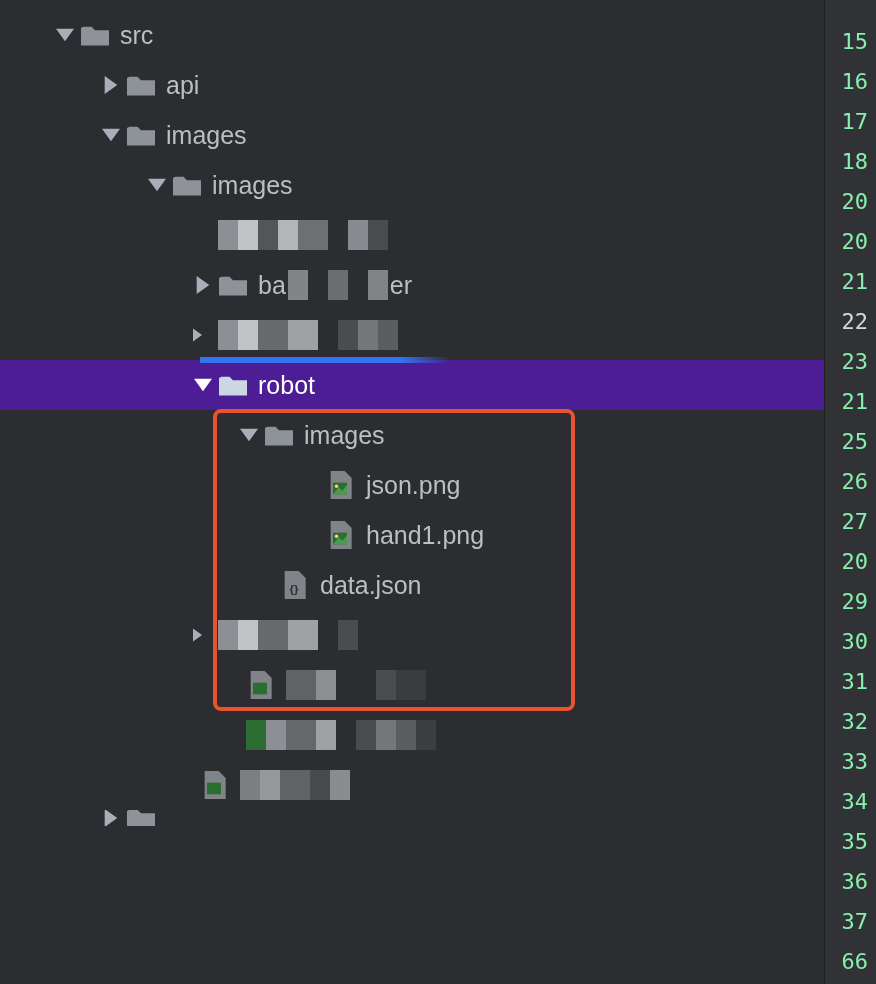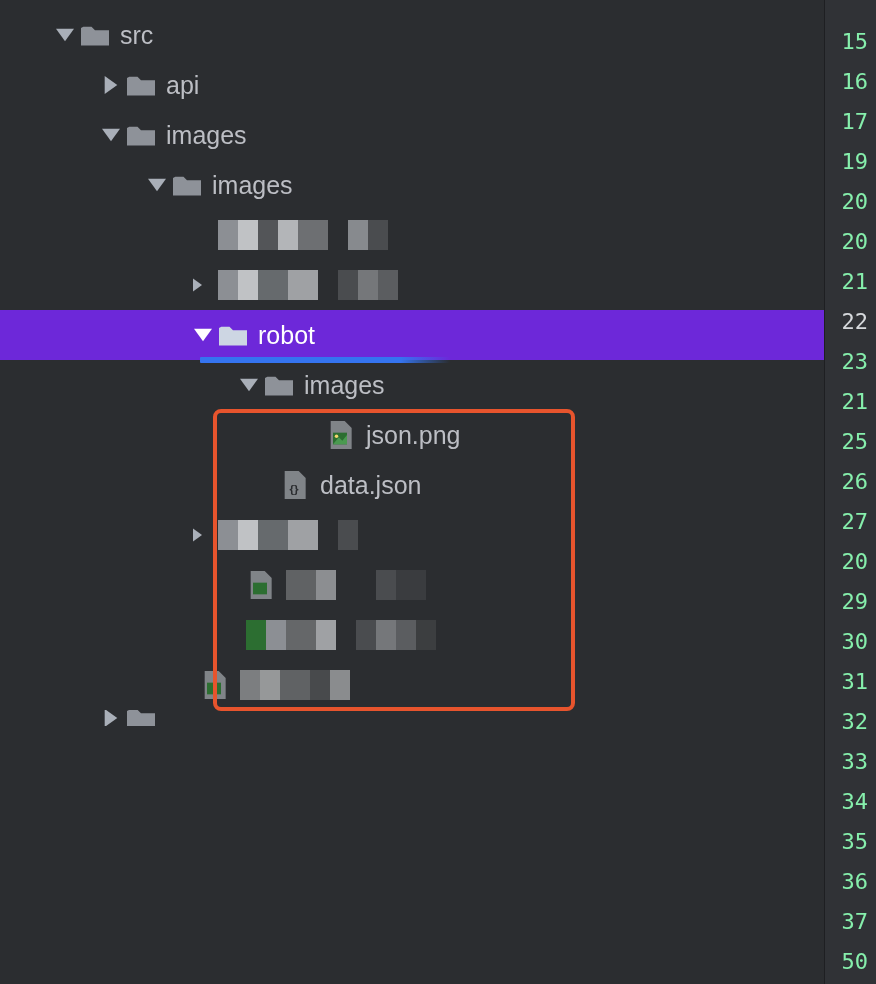--- a/index.html
+++ b/index.html
@@ -38,21 +38,21 @@
     }
     .line-number.active { color: #d6d9dc; }
 
     .tree-row {
       display: flex;
       align-items: center;
       height: 50px;
       white-space: nowrap;
     }
     .tree-row.selected {
-      background: #6d28d9;
+      background: #4c1d95;
       color: #ffffff;
     }
     .tree-row .indent { display: inline-block; }
     .ind1 { width: 50px; }
     .ind2 { width: 96px; }
     .ind3 { width: 142px; }
     .ind4 { width: 188px; }
     .ind5 { width: 234px; }
     .ind6 { width: 280px; }
     .ind7 { width: 326px; }
@@ -204,20 +204,42 @@
       <span class="px" style="background:#c0c2c5;"></span>
       <span class="px" style="background:#535558;"></span>
       <span class="px" style="background:#b3b5b8;"></span>
       <span class="px" style="background:#6d6f72;width:30px;"></span>
       <span class="px" style="background:transparent;"></span>
       <span class="px" style="background:#878a8e;"></span>
       <span class="px" style="background:#4a4c4f;"></span>
     </span>
   </div>
 
+  <div class="tree-row">
+    <span class="indent ind4"></span>
+    <span class="arrow">
+      <svg width="14" height="18" viewBox="0 0 7 10">
+          <path d="M0 0 L7 5 L0 10 Z"></path>
+        </svg>
+    </span>
+    <span class="folder-icon">
+      <svg width="28" height="22" viewBox="0 0 24 18">
+          <path d="M0 3 L0 18 L24 18 L24 5 L12 5 L9 2 L2 2 Z"></path>
+        </svg>
+    </span>
+    <span class="label">ba</span>
+    <span class="pixel-strip" style="margin:0 2px;">
+      <span class="px" style="background:#828486;"></span>
+      <span class="px" style="background:transparent;"></span>
+      <span class="px" style="background:#6b6d70;"></span>
+      <span class="px" style="background:transparent;"></span>
+      <span class="px" style="background:#818386;"></span>
+    </span>
+    <span class="label">er</span>
+  </div>
 
   <div class="blur-row">
     <span class="indent ind4"></span>
     <span class="arrow" style="width:18px;">
         <svg width="9" height="18" viewBox="0 0 7 10" style="fill:#a9afb8;">
           <path d="M0 0 L7 5 L0 10 Z"></path>
         </svg>
       </span>
     <span style="width:12px;"></span>
     <span class="pixel-strip">
@@ -272,20 +294,32 @@
         <path d="M2 0 L14 0 L20 6 L20 24 L2 24 Z" fill="#808488"></path>
         <rect x="4" y="10" width="12" height="10" fill="#2c6e31"></rect>
         <circle cx="7" cy="13" r="1.5" fill="#f5d76e"></circle>
         <path d="M4 20 L9 14 L12 17 L16 12 L16 20 Z" fill="#4a9a50"></path>
       </svg>
     </span>
     <span class="label">json.png</span>
   </div>
 
 
+  <div class="tree-row">
+    <span class="indent ind7"></span>
+    <span class="small-file-icon">
+      <svg width="24" height="28" viewBox="0 0 20 24">
+        <path d="M2 0 L14 0 L20 6 L20 24 L2 24 Z" fill="#808488"></path>
+        <rect x="4" y="10" width="12" height="10" fill="#2c6e31"></rect>
+        <circle cx="7" cy="13" r="1.5" fill="#f5d76e"></circle>
+        <path d="M4 20 L9 14 L12 17 L16 12 L16 20 Z" fill="#4a9a50"></path>
+      </svg>
+    </span>
+    <span class="label">hand1.png</span>
+  </div>
 
   <div class="tree-row">
     <span class="indent ind6"></span>
     <span class="small-file-icon">
       <svg width="24" height="28" viewBox="0 0 20 24">
         <path d="M2 0 L14 0 L20 6 L20 24 L2 24 Z" fill="#808488"></path>
         <text x="10" y="19" text-anchor="middle" font-size="10" fill="#2b2d30" font-weight="bold">{}</text>
       </svg>
     </span>
     <span class="label">data.json</span>
@@ -377,34 +411,34 @@
     </span>
   </div>
 
   <div class="highlight-box"></div>
 </div>
 
 <div class="gutter" id="gutter">
     <div class="line-number">15</div>
     <div class="line-number">16</div>
     <div class="line-number">17</div>
-    <div class="line-number">19</div>
+    <div class="line-number">18</div>
     <div class="line-number">20</div>
     <div class="line-number">20</div>
     <div class="line-number">21</div>
     <div class="line-number active">22</div>
     <div class="line-number">23</div>
     <div class="line-number">21</div>
     <div class="line-number">25</div>
     <div class="line-number">26</div>
     <div class="line-number">27</div>
     <div class="line-number">20</div>
     <div class="line-number">29</div>
     <div class="line-number">30</div>
     <div class="line-number">31</div>
     <div class="line-number">32</div>
     <div class="line-number">33</div>
     <div class="line-number">34</div>
     <div class="line-number">35</div>
     <div class="line-number">36</div>
     <div class="line-number">37</div>
-    <div class="line-number">50</div>
+    <div class="line-number">66</div>
   </div>
 
 </body></html>

